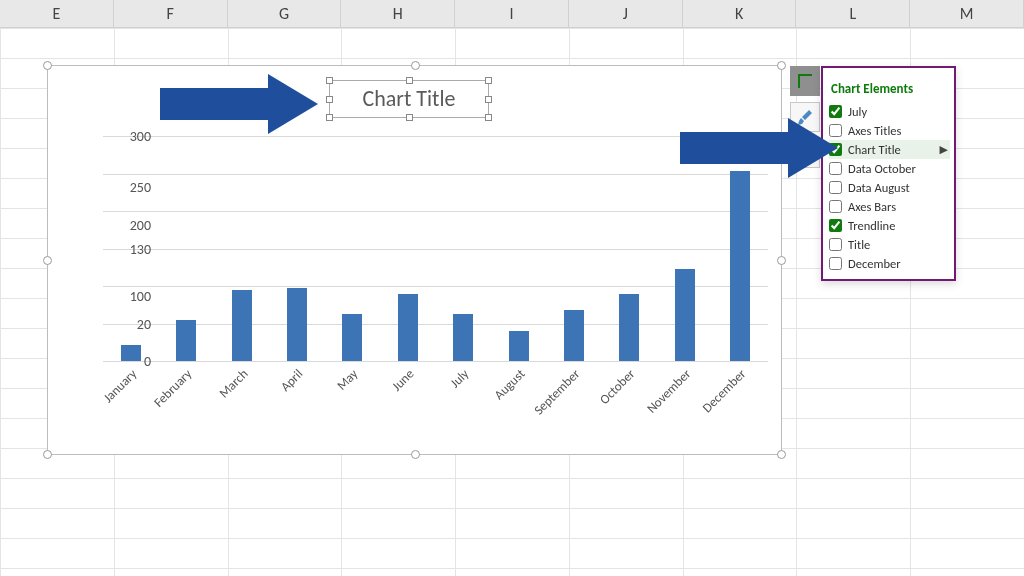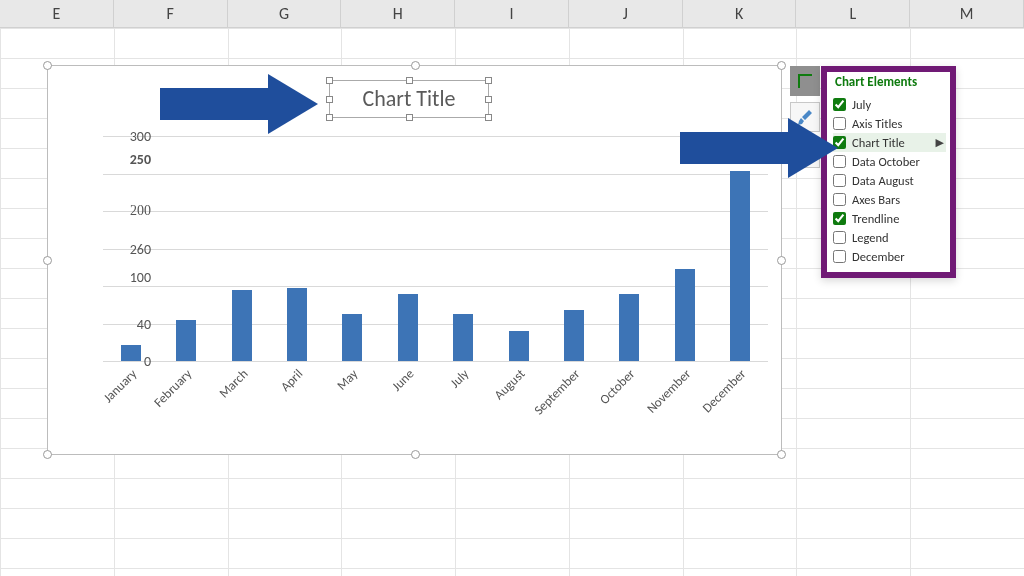--- a/index.html
+++ b/index.html
@@ -149,23 +149,23 @@
     }
     .plus-icon::before { width:14px; height:2px; }
     .plus-icon::after  { width:2px; height:14px; }
     
     
     .chart-elements {
       position: absolute;
       left: 821px;
       top: 66px;
       width: 135px;
-      border: 6px solid #701a75;
+      border: 2px solid #701a75;
       background: #fff;
-      padding: 2px 4px 6px 6px;
+      padding: 13px 4px 6px 6px;
       box-shadow: 0 3px 8px rgba(0,0,0,.15);
     }
     .chart-elements h4 {
       font-size: 13px;
       font-weight: 700;
       color: #0f7b0f;
       margin: 0 0 6px 2px;
     }
     .ce-row {
       display:flex;
@@ -237,29 +237,29 @@
     <div class="title-handle th-tm"></div>
     <div class="title-handle th-bm"></div>
     <div class="title-handle th-ml"></div>
     <div class="title-handle th-mr"></div>
   </div>
 
   <div class="plot">
       <div class="hgrid" style="top: 225px;"></div>
       <div class="y-tick" style="top: 225px;">0</div>
       <div class="hgrid" style="top: 187.5px;"></div>
-      <div class="y-tick" style="top: 187.5px;">40</div>
+      <div class="y-tick" style="top: 187.5px;">20</div>
       <div class="hgrid" style="top: 150px;"></div>
-      <div class="y-tick" style="top: 141px;">100</div>
+      <div class="y-tick" style="top: 160px;">100</div>
       <div class="hgrid" style="top: 112.5px;"></div>
-      <div class="y-tick" style="top: 112.5px;">260</div>
+      <div class="y-tick" style="top: 112.5px;">130</div>
       <div class="hgrid" style="top: 75px;"></div>
-      <div class="y-tick" style="top: 75px; font-family: Liberation Serif, serif;">200</div>
+      <div class="y-tick" style="top: 89px;">200</div>
       <div class="hgrid" style="top: 37.5px;"></div>
-      <div class="y-tick" style="top: 23px; font-weight: bold;">250</div>
+      <div class="y-tick" style="top: 51px;">250</div>
       <div class="hgrid" style="top: 0px;"></div>
       <div class="y-tick" style="top: 0px;">300</div>
       <div class="bar-slot" style="left: 0px; width: 55.4167px;">
         <div class="bar" style="height: 16.5px; left: 17.7083px;"></div>
       </div>
       <div class="x-label" style="left: 25.7083px; transform: rotate(-45deg) translate(-100%, 0px);">January</div>
       <div class="bar-slot" style="left: 55.4167px; width: 55.4167px;">
         <div class="bar" style="height: 41.25px; left: 17.7083px;"></div>
       </div>
       <div class="x-label" style="left: 81.125px; transform: rotate(-45deg) translate(-100%, 0px);">February</div>
@@ -322,21 +322,21 @@
 
 <div class="chart-elements">
   <h4>Chart Elements</h4>
   <div class="ce-list">
       <label class="ce-row">
         <input type="checkbox" checked="" style="">
         <span>July</span>
       </label>
       <label class="ce-row">
         <input type="checkbox" style="">
-        <span>Axis Titles</span>
+        <span>Axes Titles</span>
       </label>
       <label class="ce-row hl">
         <input type="checkbox" checked="" style="">
         <span>Chart Title</span>
         <span class="sub">▶</span>
       </label>
       <label class="ce-row">
         <input type="checkbox" style="">
         <span>Data October</span>
       </label>
@@ -347,21 +347,21 @@
       <label class="ce-row">
         <input type="checkbox" style="">
         <span>Axes Bars</span>
       </label>
       <label class="ce-row">
         <input type="checkbox" checked="" style="">
         <span>Trendline</span>
       </label>
       <label class="ce-row">
         <input type="checkbox" style="">
-        <span>Legend</span>
+        <span>Title</span>
       </label>
       <label class="ce-row">
         <input type="checkbox" style="">
         <span>December</span>
       </label>
     </div>
 </div>
 
 <div class="big-arrow" style="left:160px; top:74px;">
   <div class="shaft"></div>

